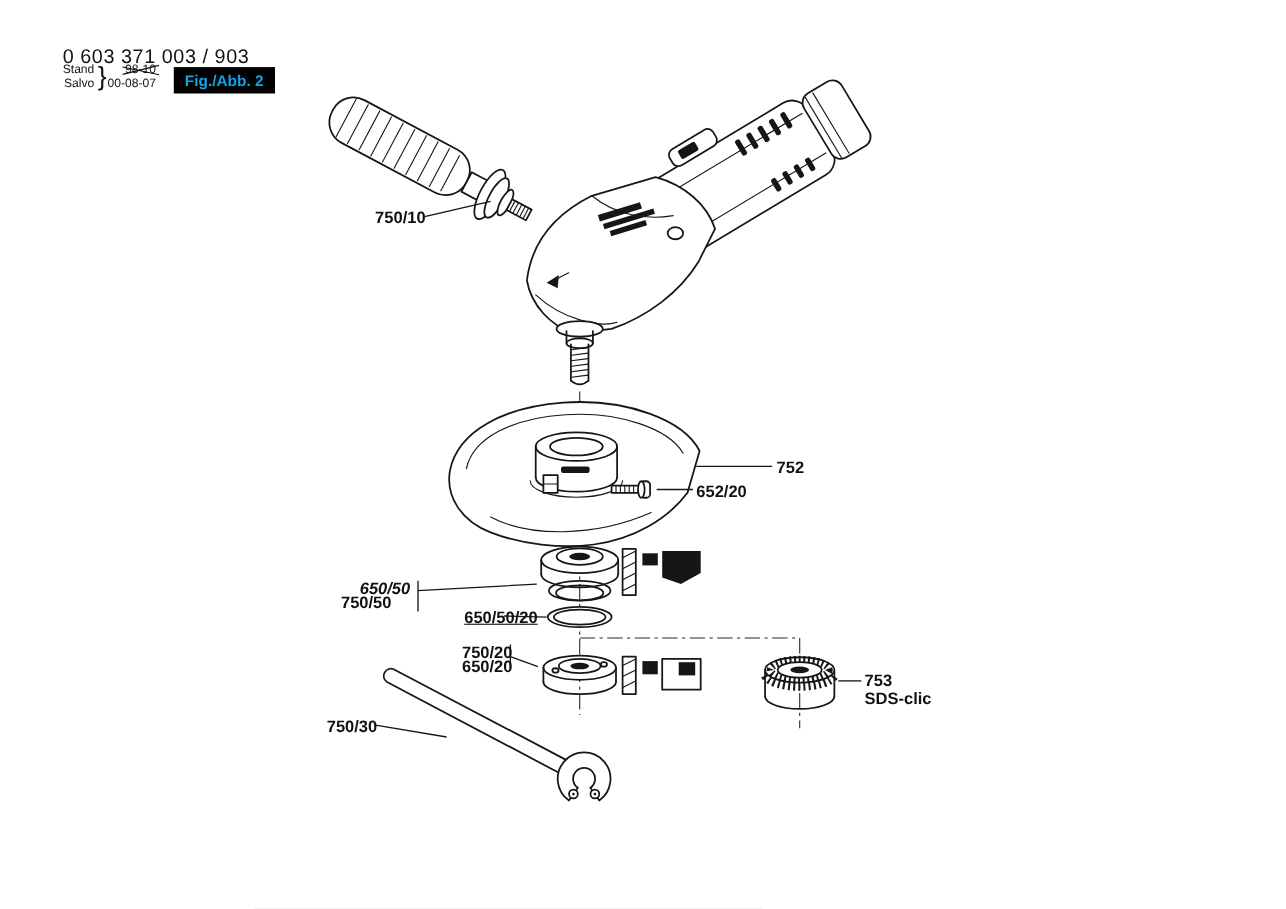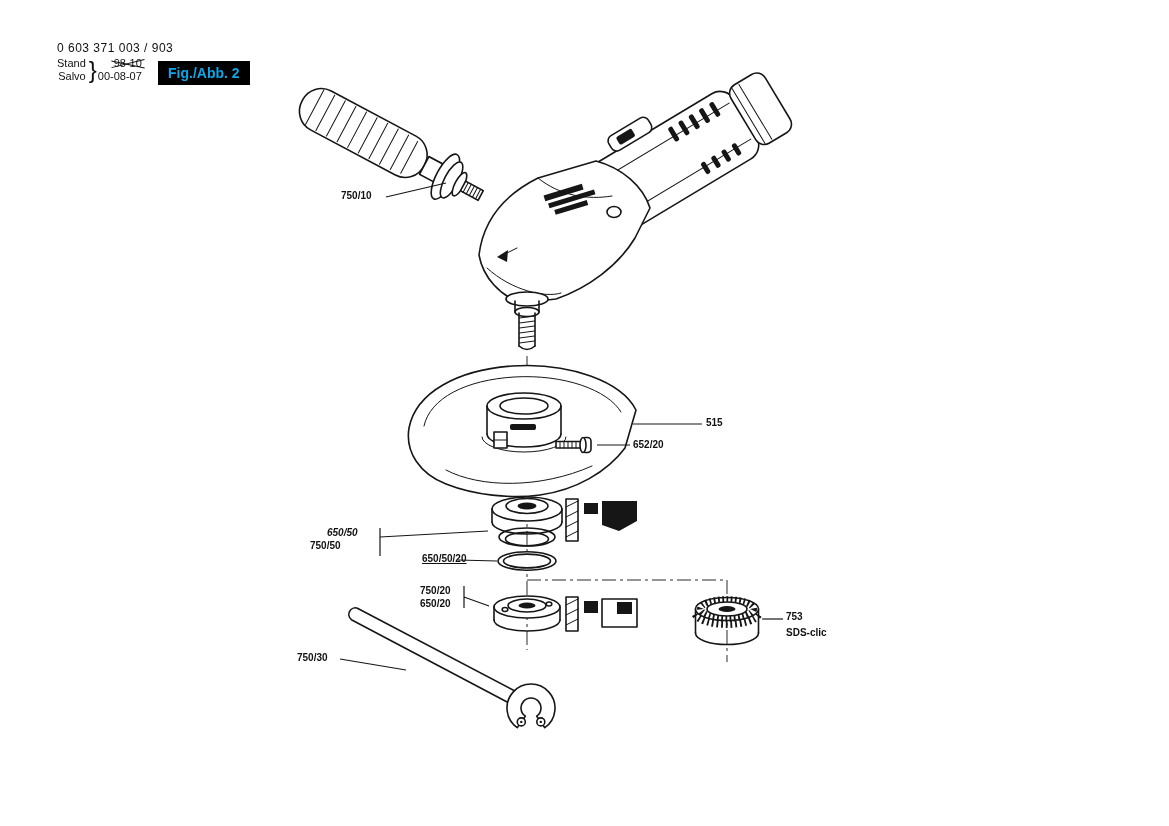--- a/index.html
+++ b/index.html
@@ -10,32 +10,32 @@
   }
   svg{position:absolute; left:0; top:0;}
   
   .s{stroke:#161616; fill:none; stroke-width:1.6; stroke-linecap:round; stroke-linejoin:round;}
   .sf{stroke:#161616; fill:#ffffff; stroke-width:1.6; stroke-linejoin:round;}
   .thin{stroke:#161616; fill:none; stroke-width:1; stroke-linecap:round;}
   .blk{fill:#161616; stroke:none;}
   .ld{stroke:#161616; stroke-width:1.2; fill:none;}
   .cl{stroke:#2a2a2a; stroke-width:1; fill:none; stroke-dasharray:14 4 3 4;}
 
-  .hdr-partnum{position:absolute; left:57px; top:41px; font-size:12px; letter-spacing:.5px;text-align:right;}
+  .hdr-partnum{position:absolute; left:57px; top:41px; font-size:18px; letter-spacing:.5px;text-align:right;}
   .rev-block{position:absolute; left:57px; top:57px; display:flex; align-items:center; font-size:11px;}
   .rev-block .col div{line-height:13px;text-align:right;}
   .rev-brace{font-size:24px; font-weight:400; margin:0 1px 0 3px; line-height:26px;}
   .strike{position:relative; display:inline-block;}
   .strike::before{content:""; position:absolute; left:-3px; right:-3px; top:46%; border-top:1.4px solid #111; transform:rotate(-14deg);}
   .strike::after{content:""; position:absolute; left:-3px; right:-3px; top:52%; border-top:1.4px solid #111; transform:rotate(12deg);}
   .figbox{
     position:absolute; left:158px; top:61px; background:#000; color:#0ea5e9;
     font-size:14px; font-weight:bold; padding:4px 10px 4px 10px; line-height:16px;
   }
-  .plabel{position:absolute; font-size:10px; font-weight:bold; white-space:nowrap;}
+  .plabel{position:absolute; font-size:15px; font-weight:bold; white-space:nowrap;}
   .footer{position:absolute; left:63px; top:724px; font-size:11px; line-height:13.2px;}
 </style>
 </head>
 <body>
 
 <div class="page">
 
   <svg width="1169" height="826" viewBox="0 0 1169 826">
 
     <g>
@@ -215,21 +215,21 @@
     <div class="rev-brace">}</div>
     <div class="col">
       <div><span class="strike">98-10</span></div>
       <div>00-08-07</div>
     </div>
   </div>
 
   <div class="figbox">Fig./Abb. 2</div>
 
   <div class="plabel" style="left:341px; top:190px;">750/10</div>
-  <div class="plabel" style="left:706px; top:417px;">515</div>
+  <div class="plabel" style="left:706px; top:417px;">752</div>
   <div class="plabel" style="left:633px; top:439px;">652/20</div>
   <div class="plabel" style="left:327px; top:527px;font-style:italic;">650/50</div>
   <div class="plabel" style="left:310px; top:540px;">750/50</div>
   <div class="plabel" style="left:422px; top:553px;text-decoration:underline;">650/50/20</div>
   <div class="plabel" style="left:420px; top:585px;">750/20</div>
   <div class="plabel" style="left:420px; top:598px;">650/20</div>
   <div class="plabel" style="left:786px; top:611px;">753</div>
   <div class="plabel" style="left:786px; top:627px;">SDS-clic</div>
   <div class="plabel" style="left:297px; top:652px;">750/30</div>
 

